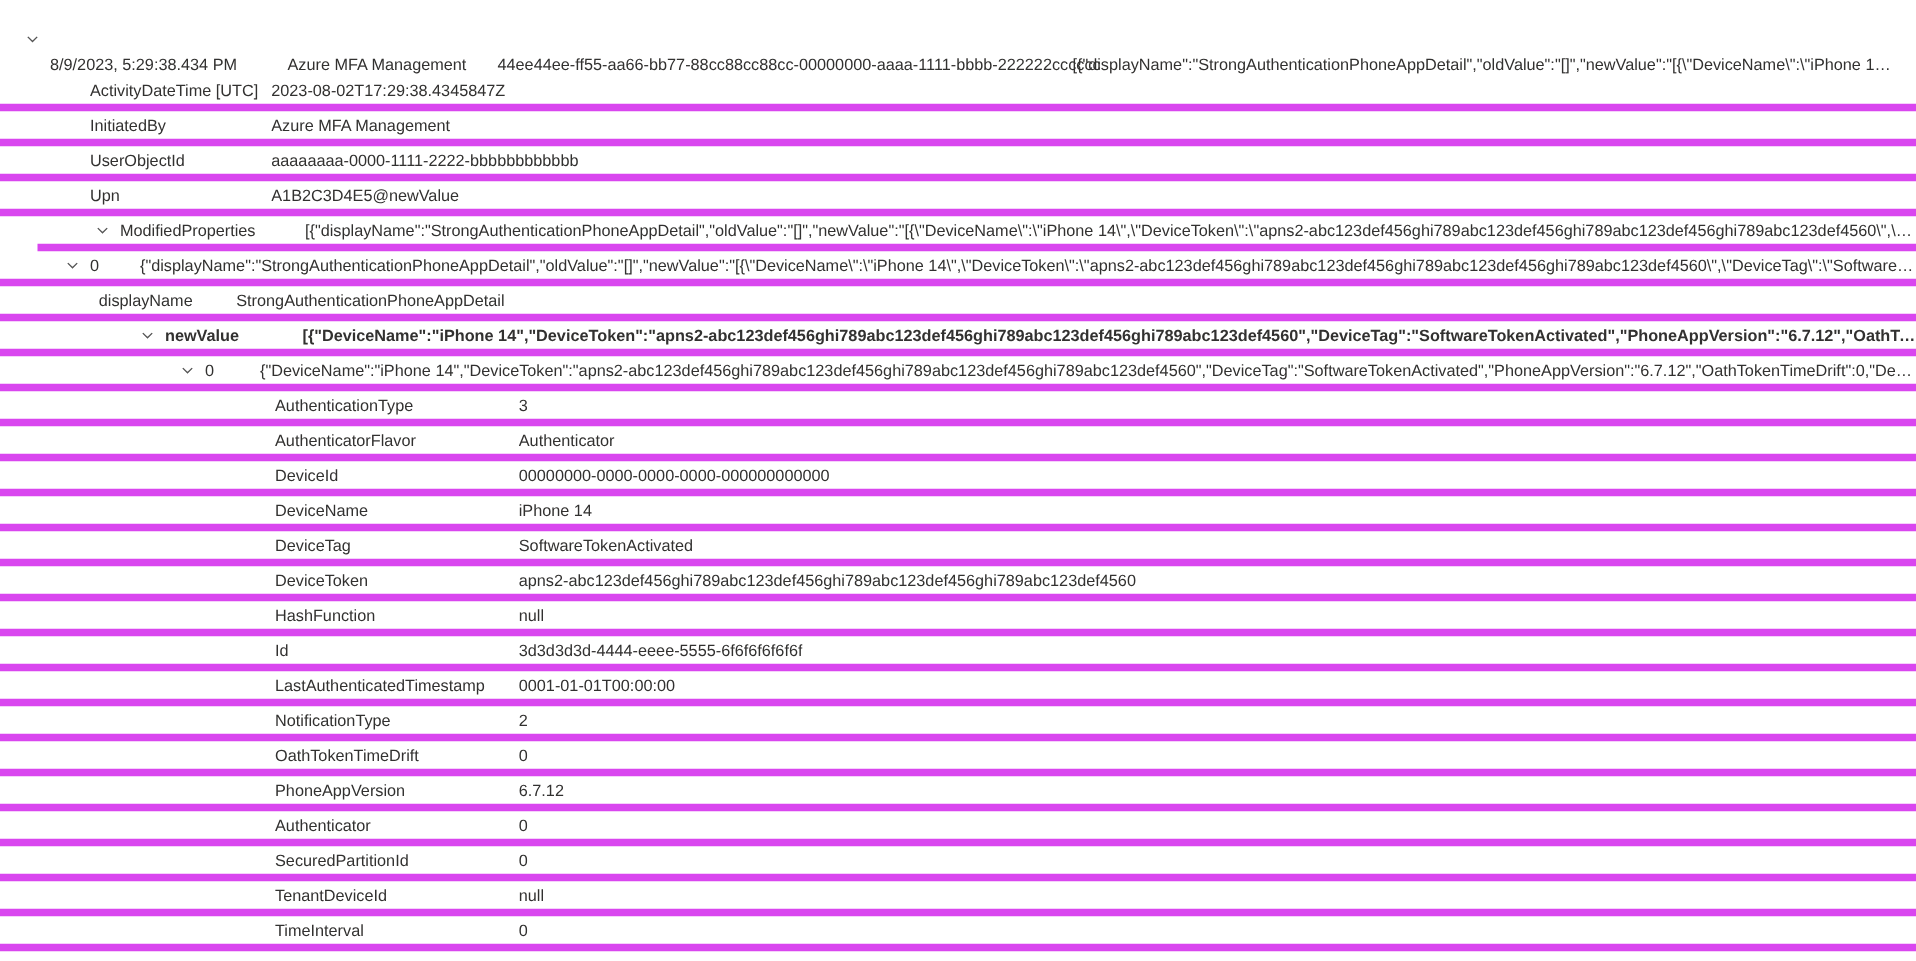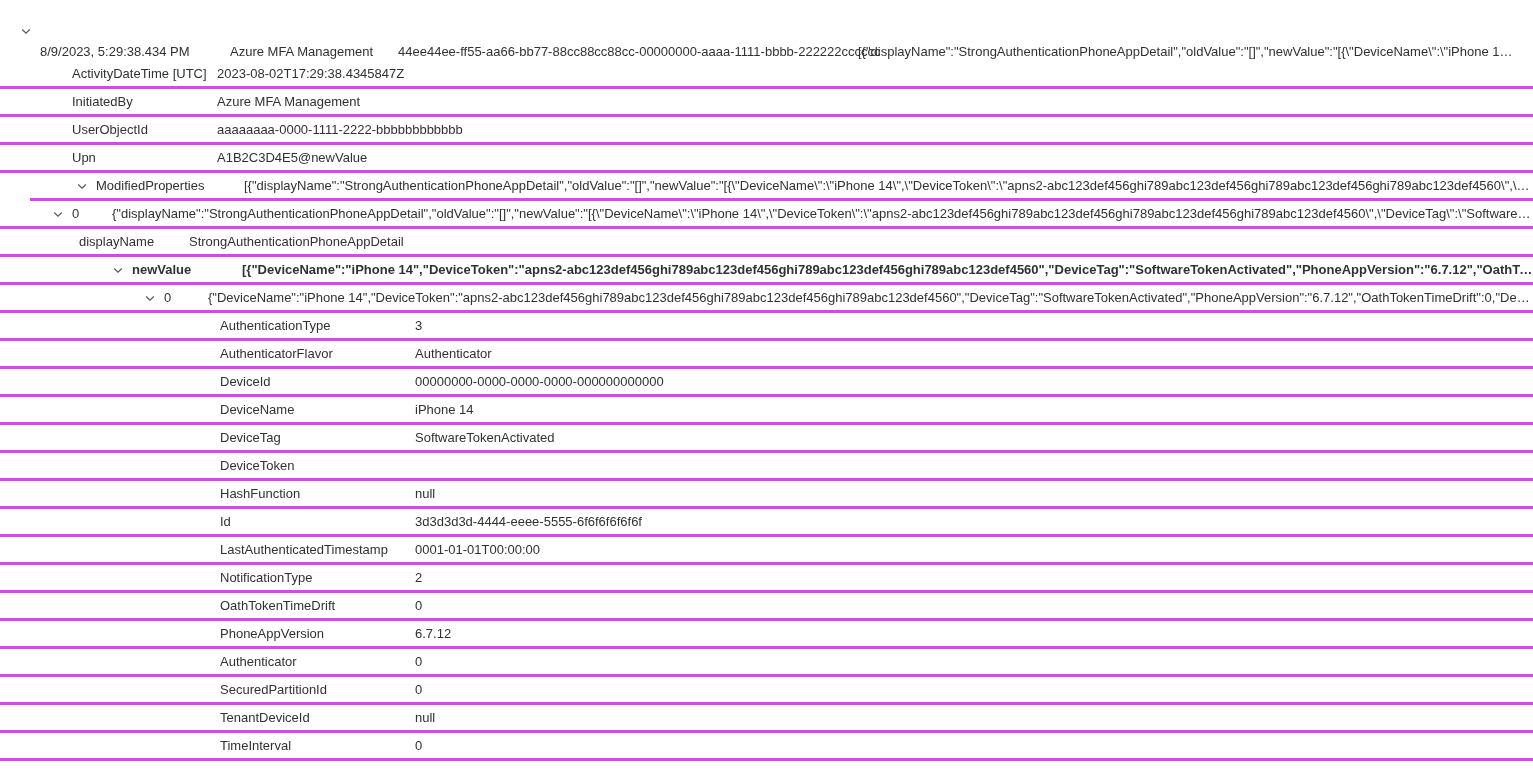--- a/index.html
+++ b/index.html
@@ -9,21 +9,21 @@
     color: #323130;
     margin: 0;
     background: #fff;
     overflow-x: hidden;
   }
   .row {
     display: flex;
     align-items: center;
     min-height: 28px;
     padding: 2px 0;
-    border-bottom: 3px solid #d946ef;
+    border-bottom: 6px solid #d946ef;
     white-space: nowrap;
   }
   .no-border { border-bottom: none; }
   .chevron {
     width: 16px;
     height: 16px;
     display: inline-flex;
     align-items: center;
     justify-content: center;
     margin-right: 6px;
@@ -148,20 +148,21 @@
 <div class="row indent-6">
   <span class="label-col indent-6lbl">DeviceName</span>
   <span class="value-col">iPhone 14</span>
 </div>
 <div class="row indent-6">
   <span class="label-col indent-6lbl">DeviceTag</span>
   <span class="value-col">SoftwareTokenActivated</span>
 </div>
 <div class="row indent-6">
   <span class="label-col indent-6lbl">DeviceToken</span>
+  <span class="value-col">apns2-abc123def456ghi789abc123def456ghi789abc123def456ghi789abc123def4560</span>
 </div>
 <div class="row indent-6">
   <span class="label-col indent-6lbl">HashFunction</span>
   <span class="value-col">null</span>
 </div>
 <div class="row indent-6">
   <span class="label-col indent-6lbl">Id</span>
   <span class="value-col">3d3d3d3d-4444-eeee-5555-6f6f6f6f6f6f</span>
 </div>
 <div class="row indent-6">

